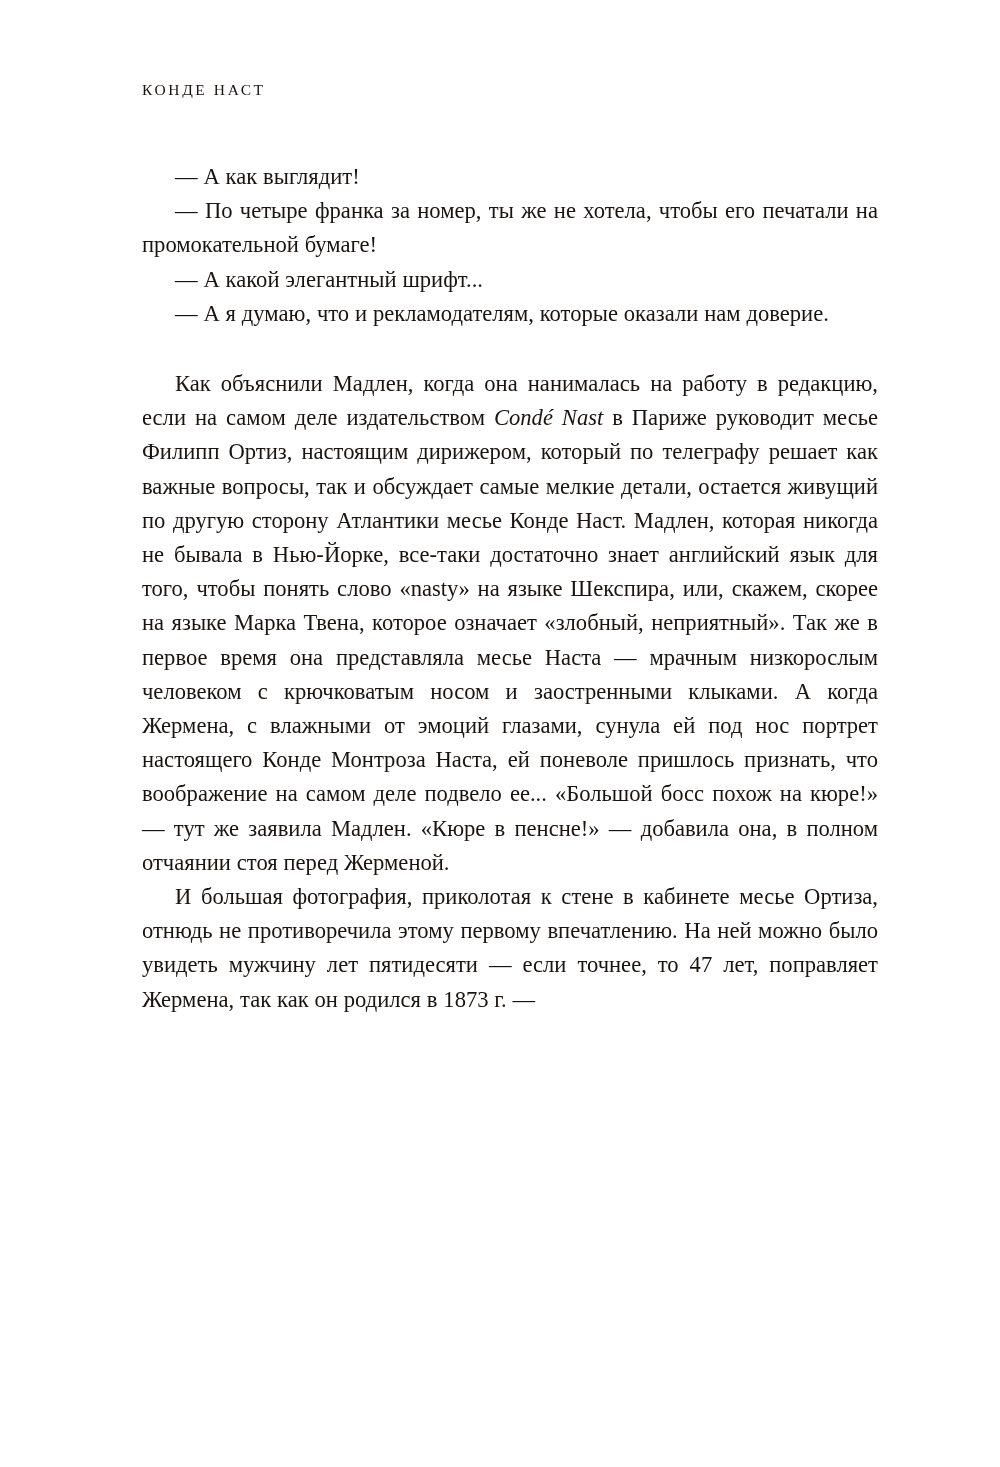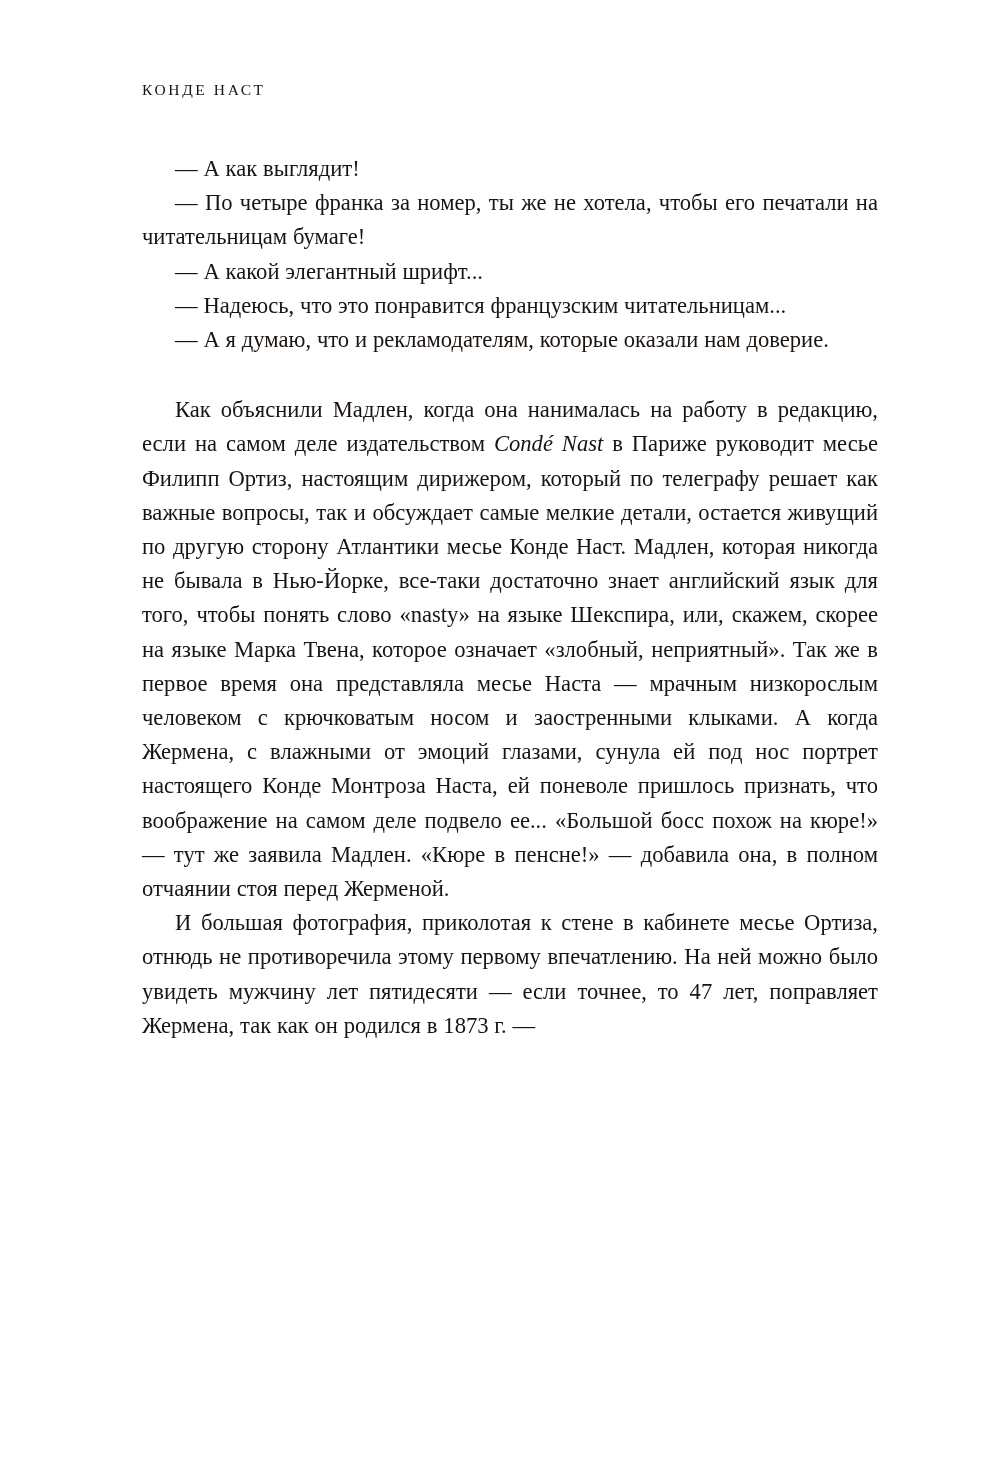--- a/index.html
+++ b/index.html
@@ -30,21 +30,21 @@
     letter-spacing: 2.6px;
     text-transform: uppercase;
     color: #1a1410;
     white-space: nowrap;
   }
 
   
   .text-column {
     position: absolute;
     left: 142px;
-    top: 152px;
+    top: 160px;
     width: 736px;
   }
 
   .para {
     margin: 0;
     font-size: 22.6px;
     line-height: 34.2px;
     text-align: justify;
     text-justify: inter-word;
     text-indent: 33px;
@@ -97,23 +97,22 @@
 </head>
 <body>
 
 <div class="page">
 
   <div class="running-head">Конде Наст</div>
 
   <div class="text-column">
 
     <p class="para dialogue">— А как выглядит!</p>
-    <p class="para dialogue">— По четыре франка за номер, ты же не хотела, чтобы его печатали на читательницам бумаге!</p>
+    <p class="para dialogue">— По четыре франка за номер, ты же не хотела, чтобы его печатали на промокательной бумаге!</p>
     <p class="para dialogue">— А какой элегантный шрифт...</p>
-    <p class="para dialogue">— Надеюсь, что это понравится французским читательницам...</p>
     <p class="para dialogue">— А я думаю, что и рекламодателям, которые оказали нам доверие.</p>
 
     <div class="block-gap"></div>
 
     <p class="para"><span>Как объяснили Мадлен, когда она нанималась на работу в редакцию, если на самом деле издательством </span><span class="italic">Condé Nast</span><span> в Париже руководит месье Филипп Ортиз, настоящим дирижером, который по телеграфу решает как важные вопросы, так и обсуждает самые мелкие детали, остается живущий по другую сторону Атлантики месье Конде Наст. Мадлен, которая никогда не бывала в Нью-Йорке, все-таки достаточно знает английский язык для того, чтобы понять слово «nasty» на языке Шекспира, или, скажем, скорее на языке Марка Твена, которое означает «злобный, неприятный». Так же в первое время она представляла месье Наста — мрачным низкорослым человеком с крючковатым носом и заостренными клыками. А когда Жермена, с влажными от эмоций глазами, сунула ей под нос портрет настоящего Конде Монтроза Наста, ей поневоле пришлось признать, что воображение на самом деле подвело ее... «Большой босс похож на кюре!» — тут же заявила Мадлен. «Кюре в пенсне!» — добавила она, в полном отчаянии стоя перед Жерменой.</span></p>
 
     <p class="para">И большая фотография, приколотая к стене в кабинете месье Ортиза, отнюдь не противоречила этому первому впечатлению. На ней можно было увидеть мужчину лет пятидесяти — если точнее, то 47 лет, поправляет Жермена, так как он родился в 1873 г. —</p>
 
   </div>
 

